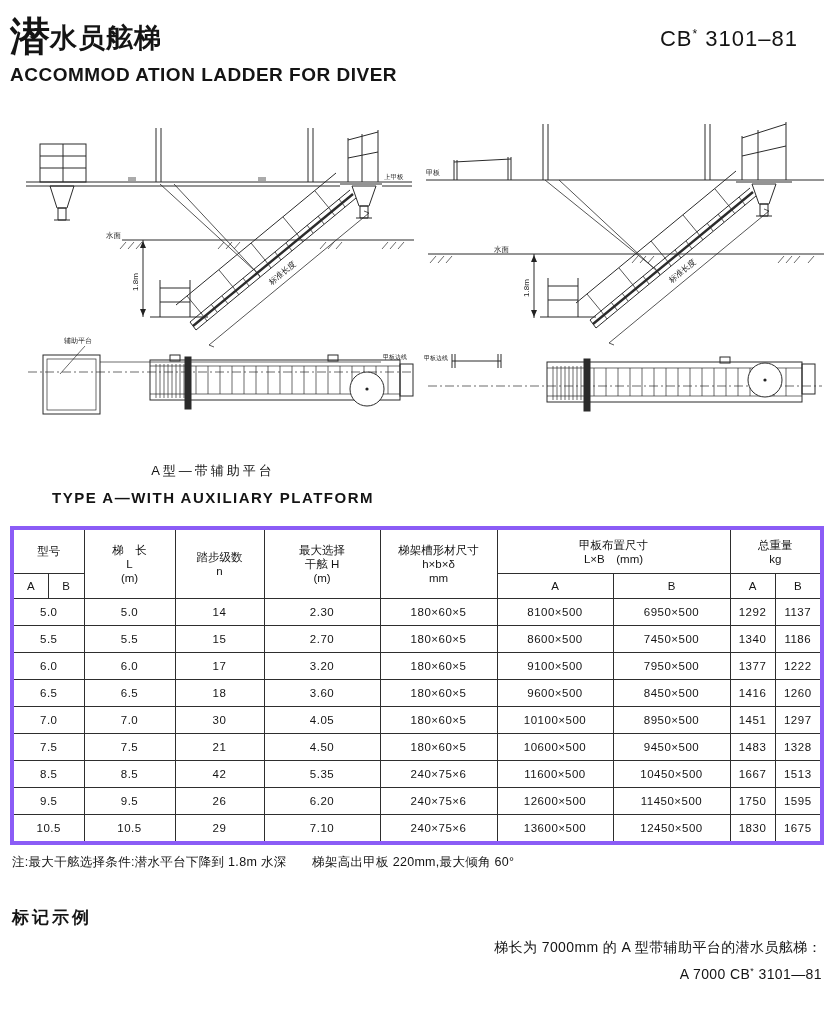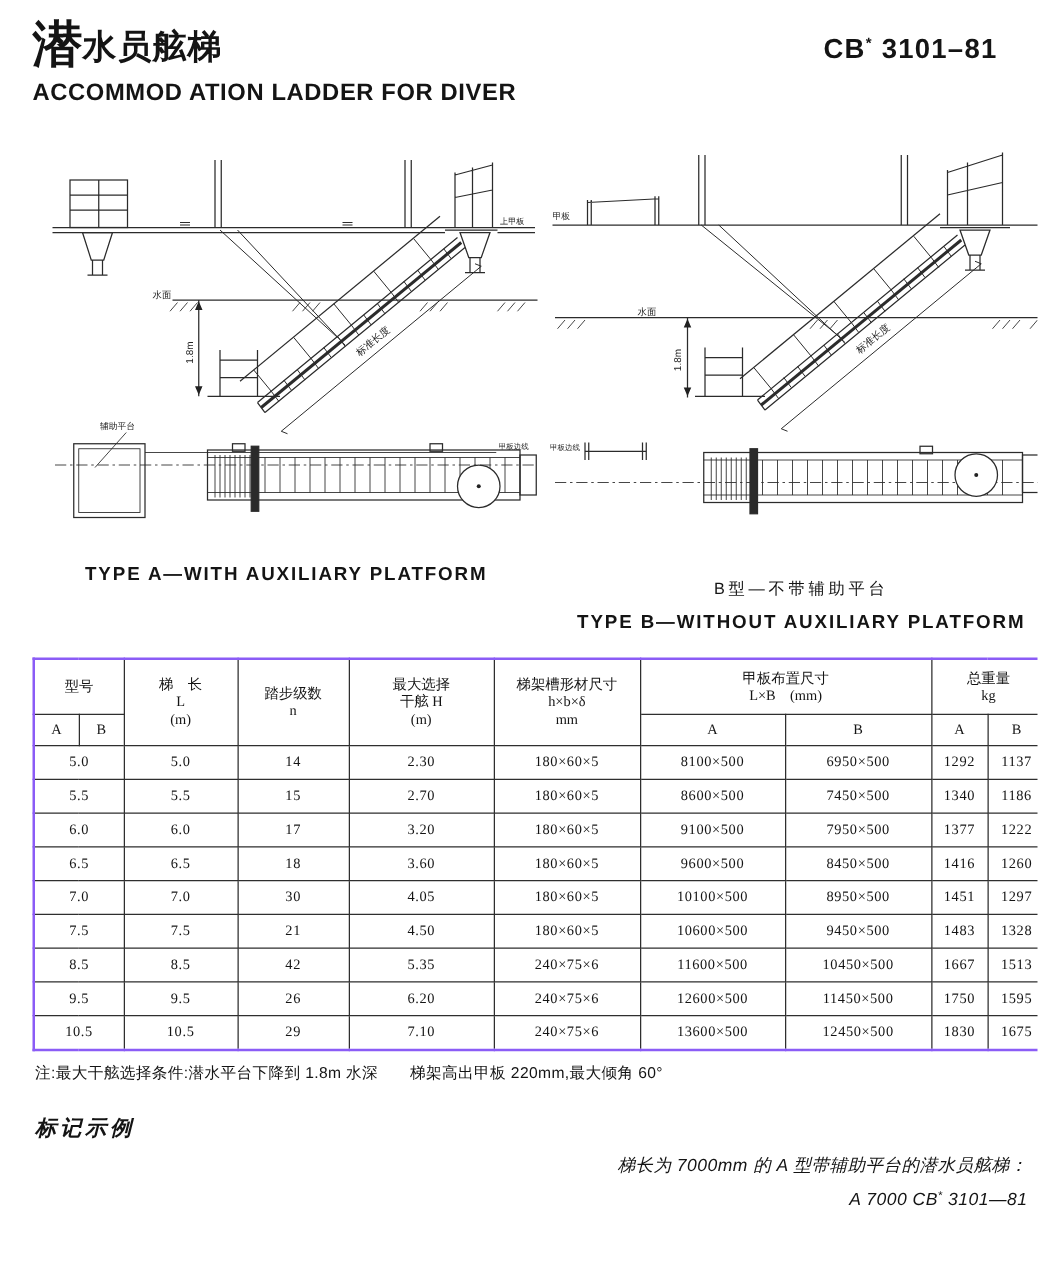--- a/index.html
+++ b/index.html
@@ -1,42 +1,42 @@
 <!DOCTYPE html>
 <html><head>
 <meta charset="utf-8">
 <style>
   html,body{margin:0;padding:0;background:#fff;}
   body{width:830px;height:1022px;font-family:"Liberation Sans",sans-serif;color:#141414;overflow:hidden;}
-  .page{padding:16px 8px 0 26px;}
+  .page{padding:16px 8px 0 10px;}
   
   .title-row{display:flex;justify-content:space-between;align-items:flex-end;padding-right:24px;}
   h1{margin:0;font-size:27px;font-weight:bold;letter-spacing:1px;line-height:1;}
   h1 .big{font-size:40px;letter-spacing:0;vertical-align:-3px;}
-  .standard{font-size:22px;font-weight:bold;letter-spacing:1px;padding-bottom:4px;}
+  .standard{font-size:22px;font-weight:normal;letter-spacing:1px;padding-bottom:4px;}
   .standard sup{font-size:12px;vertical-align:8px;}
   .title-en{font-size:19px;font-weight:bold;margin-top:8px;letter-spacing:.5px;}
   
   .figures{display:flex;gap:6px;margin-top:26px;}
   figure{margin:0;width:406px;}
   figure svg{display:block;}
   .cap-cn{text-align:center;font-size:13px;letter-spacing:3px;margin-top:20px;}
   .cap-en{text-align:center;font-size:15px;font-weight:bold;letter-spacing:1.5px;margin-top:9px;}
   svg text{font-family:"Liberation Sans",sans-serif;fill:#222;}
   
-  table{border-collapse:collapse;table-layout:fixed;width:812px;margin-top:20px;border:2px solid #8b5cf6;font-family:Liberation Serif, serif;}
+  table{border-collapse:collapse;table-layout:fixed;width:812px;margin-top:20px;border:4px solid #8b5cf6;}
   th,td{border:1px solid #2e2e2e;text-align:center;vertical-align:middle;padding:0;font-weight:normal;}
   thead th{font-size:11.5px;}
   thead .t1{height:43px;}
   thead .t2{height:24px;}
   tbody td{font-size:11.5px;height:26px;letter-spacing:.5px;}
   .hline{line-height:14px;}
   
   .note{font-size:12.5px;margin:9px 0 0 2px;letter-spacing:.3px;}
-  .marking{margin-top:24px;margin-left:2px;font-style:italic;}
+  .marking{margin-top:35px;margin-left:2px;}
   .marking h2{font-size:17px;margin:0 0 10px 0;letter-spacing:3px;font-weight:bold;}
   .marking p{font-size:14px;margin:0 0 9px 0;letter-spacing:.4px;text-align:right;}
   .marking sup{font-size:9px;vertical-align:5px;}
 </style>
 </head>
 <body>
 
 <div class="page">
 
   <header>
@@ -112,20 +112,21 @@
           <circle cx="357" cy="277" r="17" fill="#fff"></circle>
           <circle cx="357" cy="277" r="1.6" fill="#222" stroke="none"></circle>
           <rect x="390" y="252" width="13" height="32"></rect>
         </g>
         <g>
           <text x="54" y="231" font-size="7">辅助平台</text>
           <text x="373" y="247" font-size="6">甲板边线</text>
         </g>
       </svg>
       <figcaption>
+        <div class="cap-cn">A型—带辅助平台</div>
         <div class="cap-en">TYPE A—WITH AUXILIARY PLATFORM</div>
       </figcaption>
     </figure>
 
     <figure>
       <svg width="406" height="330" viewBox="0 0 406 330">
         <g stroke="#2b2b2b" stroke-width="1" fill="none">
 
           <path d="M4 68 H402"></path>
 
@@ -175,24 +176,20 @@
           <rect x="162" y="247" width="6" height="52" fill="#2a2a2a"></rect>
           <rect x="298" y="245" width="10" height="6"></rect>
           <circle cx="343" cy="268" r="17" fill="#fff"></circle>
           <circle cx="343" cy="268" r="1.6" fill="#222" stroke="none"></circle>
           <rect x="380" y="252" width="13" height="30"></rect>
         </g>
         <g>
           <text x="2" y="248" font-size="6">甲板边线</text>
         </g>
       </svg>
-      <figcaption>
-        <div class="cap-cn">B型—不带辅助平台</div>
-        <div class="cap-en">TYPE B—WITHOUT AUXILIARY PLATFORM</div>
-      </figcaption>
     </figure>
   </section>
 
   <table>
     <colgroup>
       <col style="width:36px">
         <col style="width:36px">
         <col style="width:91px">
         <col style="width:89px">
         <col style="width:116px">

